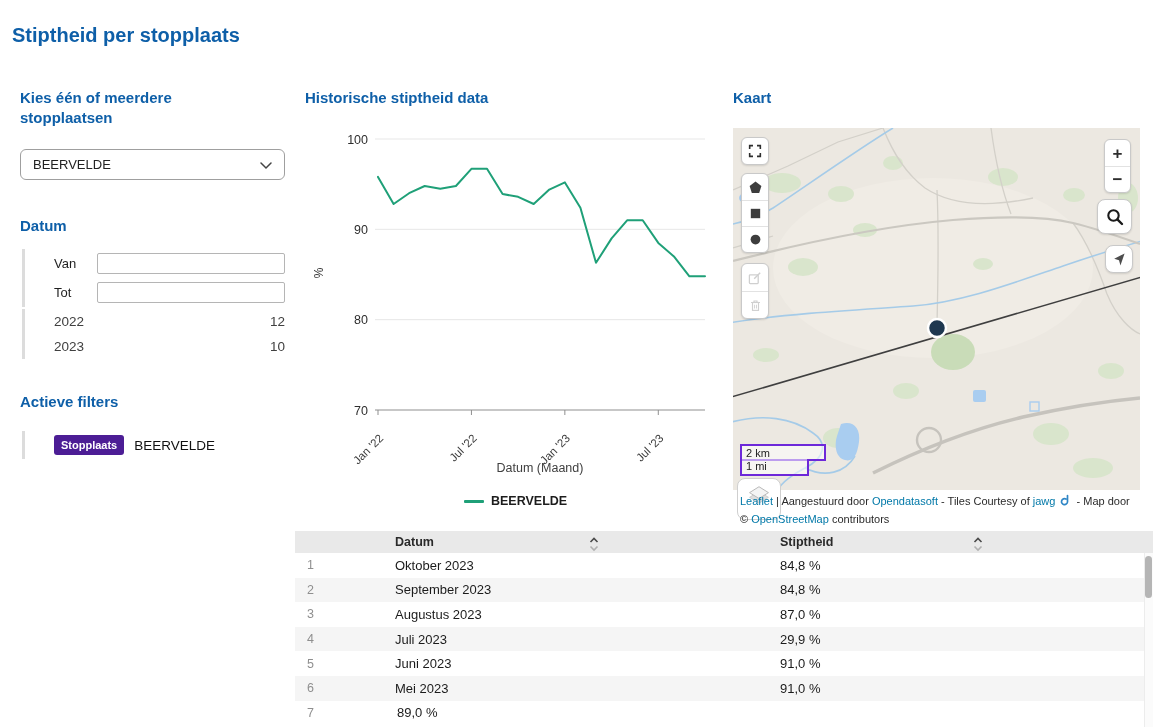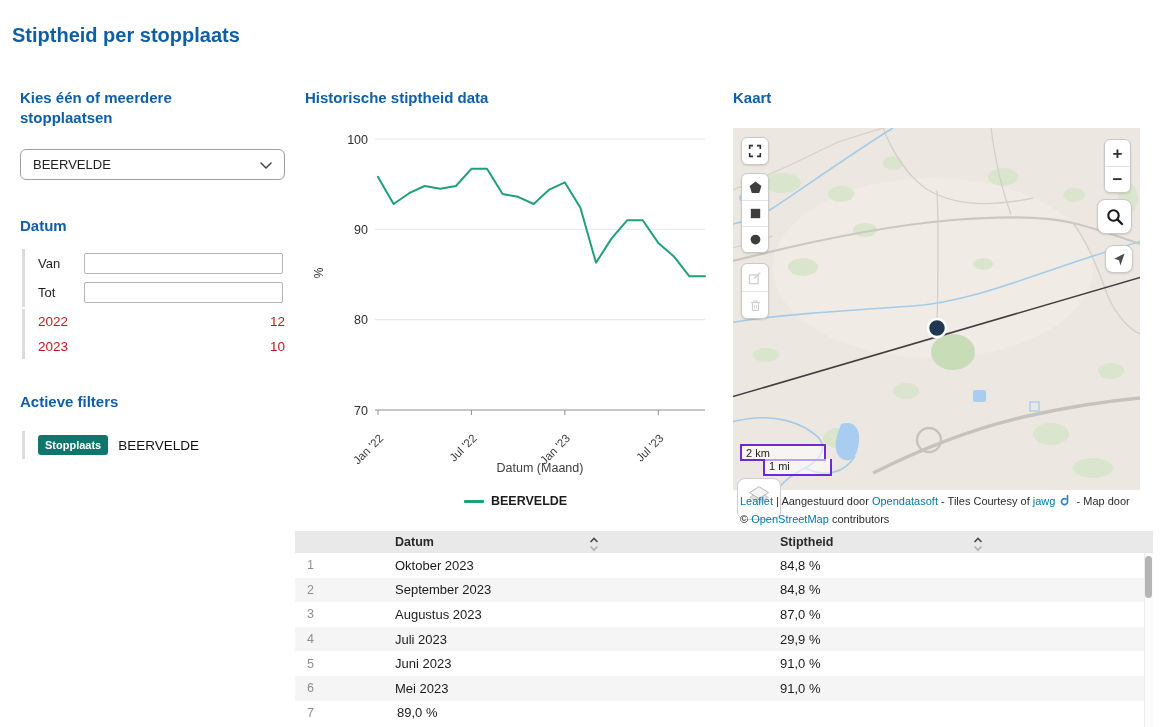--- a/index.html
+++ b/index.html
@@ -18,32 +18,32 @@
 
   
   .select-box {
     position:absolute; left:20px; top:149px; width:265px; height:31px;
     border:1px solid #9f9f9f; border-radius:6px; background:#fff;
     display:flex; align-items:center; padding:0 12px; cursor:pointer;
   }
   .select-box .sel-val { font-size:13px; color:#222; flex:1; }
 
   
-  .facet { position:absolute; border-left:3px solid #dcdcdc; padding-left:13px; }
+  .facet { position:absolute; border-left:3px solid #dcdcdc; padding-left:29px; }
   #date-inputs { left:22px; top:249px; width:263px; }
   .date-row { display:flex; align-items:center; height:29px; }
   .date-row label { width:46px; font-size:13px; color:#1f1f1f; }
   .date-row input {
     width:199px; height:21px; border:1px solid #b5b5b5; border-radius:2px;
     font-family:"Liberation Sans",sans-serif; font-size:12px; padding:0 5px;
   }
   #year-facet { left:22px; top:309px; width:263px; }
-  .year-row { display:flex; justify-content:space-between; align-items:center; height:25px; font-size:13.5px; color:#b91c1c; cursor:pointer; }
+  .year-row { display:flex; justify-content:space-between; align-items:center; height:25px; font-size:13.5px; color:#404040; cursor:pointer; }
   #active-filter-row { left:22px; top:431px; width:263px; height:28px; display:flex; align-items:center; gap:10px; }
-  .badge { background:#0f766e; color:#fff; font-size:11px; font-weight:700; padding:4px 7px; border-radius:3px; cursor:pointer; }
+  .badge { background:#4c1d95; color:#fff; font-size:11px; font-weight:700; padding:4px 7px; border-radius:3px; cursor:pointer; }
   .filter-value { font-size:13.5px; color:#111; }
 
   
   #chart-svg { position:absolute; left:300px; top:125px; }
   #chart-ylabel { position:absolute; left:314px; top:266px; font-size:12px; color:#333; transform:rotate(-90deg); }
   #chart-xlabel { position:absolute; left:440px; top:461px; width:200px; text-align:center; font-size:12.5px; color:#404040; }
   #chart-legend { position:absolute; left:464px; top:494px; display:flex; align-items:center; gap:7px; cursor:pointer; }
   #chart-legend .dash { width:20px; height:3px; background:#1fa078; border-radius:1px; }
   #chart-legend .lname { font-size:12.5px; font-weight:700; color:#1d1d1d; }
 
@@ -55,21 +55,21 @@
   }
   .lf-group { position:absolute; background:#fff; border:1px solid #c9c9c9; border-radius:6px; box-shadow:0 1px 2px rgba(0,0,0,0.12); overflow:hidden; }
   .lf-cell { display:flex; align-items:center; justify-content:center; cursor:pointer; }
   .lf-cell + .lf-cell { border-top:1px solid #e2e2e2; }
   .zoom-txt { font-size:17px; font-weight:700; color:#2d2d2d; line-height:1; }
   #scale-km, #scale-mi {
     position:absolute; left:7px; background:rgba(255,255,255,0.55);
     border:2px solid #6d28d9; font-size:11px; color:#1d1d1d; padding:1px 0 0 4px; line-height:13px;
   }
   #scale-km { top:316px; width:86px; height:17px; }
-  #scale-mi { top:331px; width:69px; height:17px; border-top:none;margin-left:23px; }
+  #scale-mi { top:331px; width:69px; height:17px; border-top:none; }
   #layers-btn {
     position:absolute; left:737px; top:478px; width:44px; height:42px; z-index:1;
     background:#fff; border:1px solid #cfcfcf; border-radius:8px;
     display:flex; align-items:flex-start; justify-content:center; padding-top:4px; cursor:pointer;
   }
   #attribution {
     position:absolute; left:740px; top:494px; width:402px; z-index:2;
     font-size:11px; line-height:15.5px; color:#2b2b2b;
   }
   #attribution a { color:#0078a8; text-decoration:none; cursor:pointer; }

